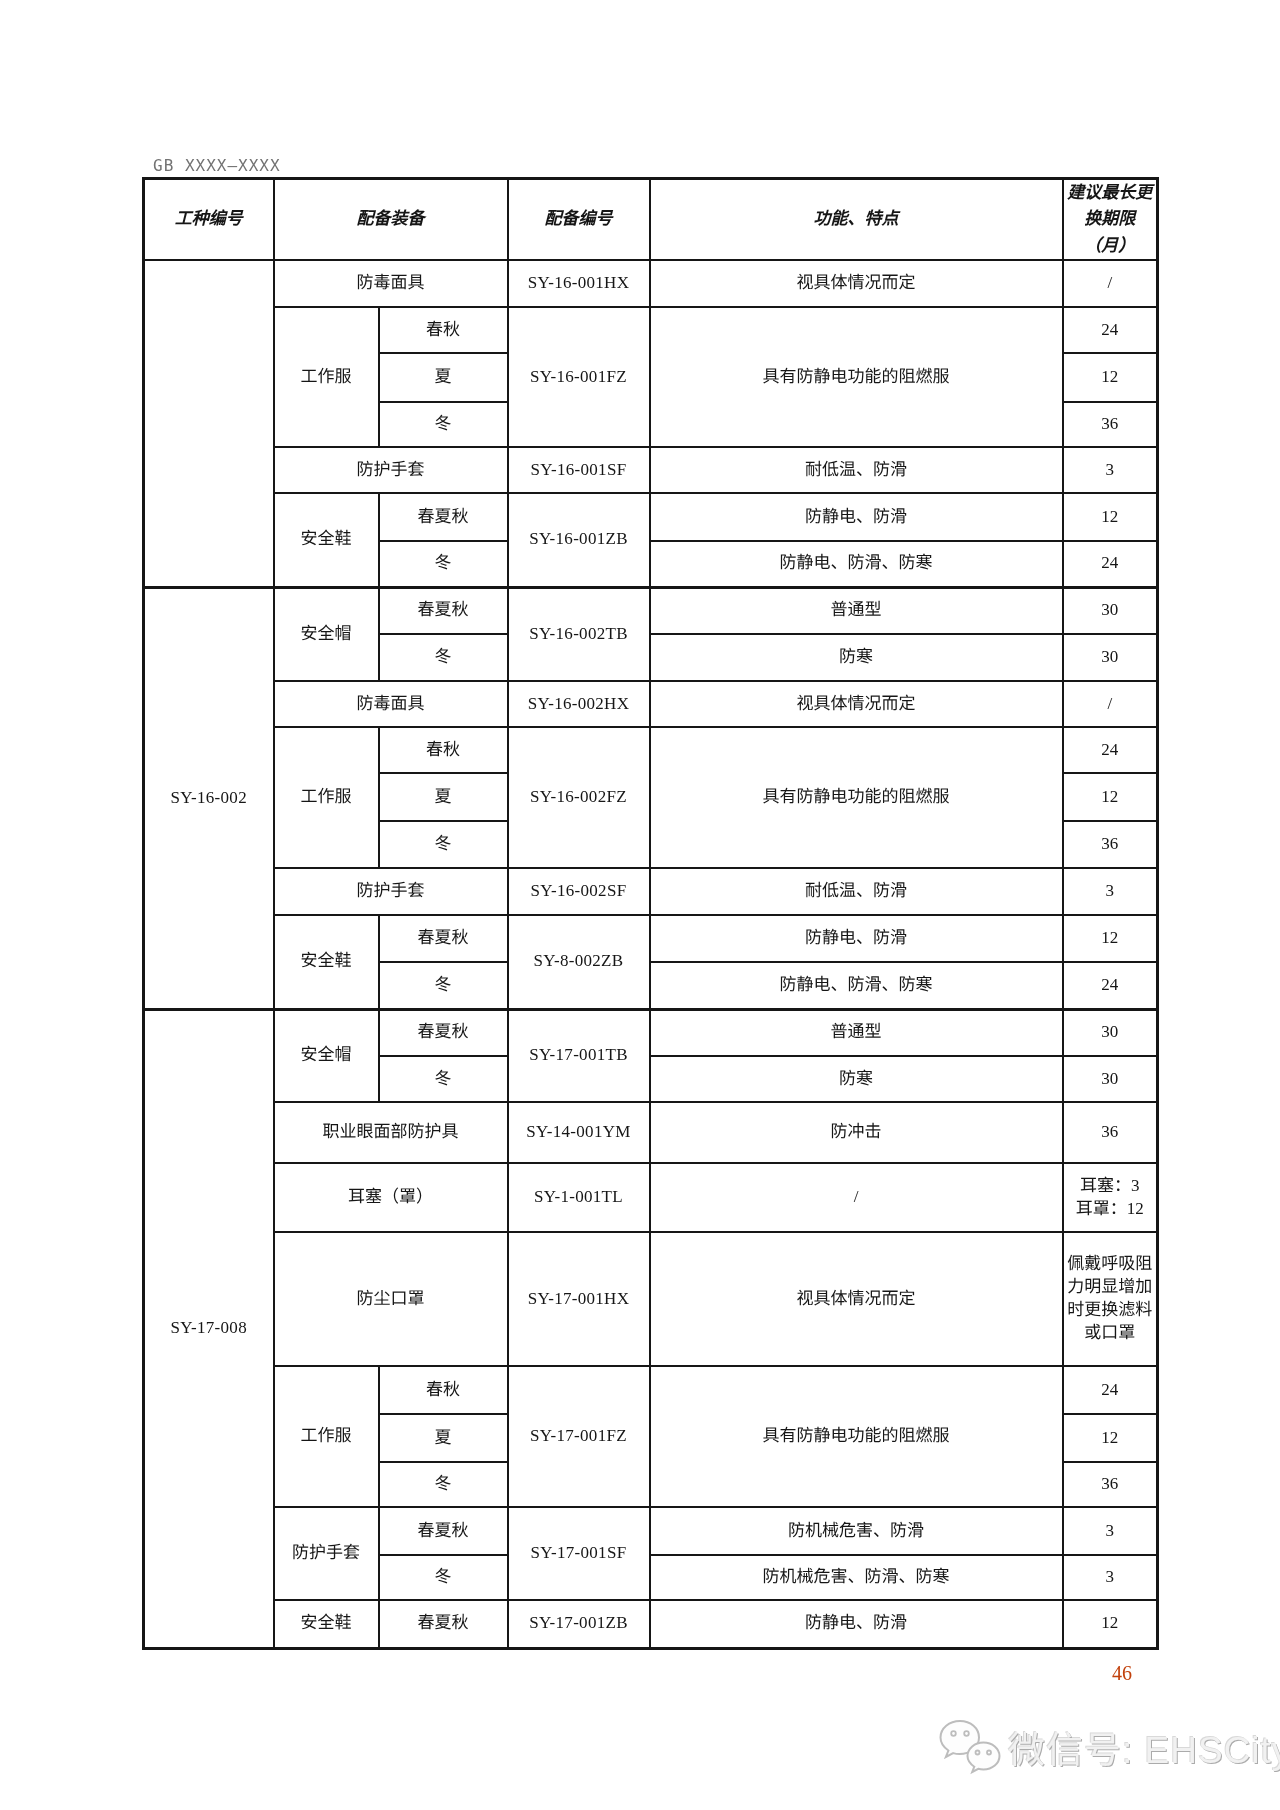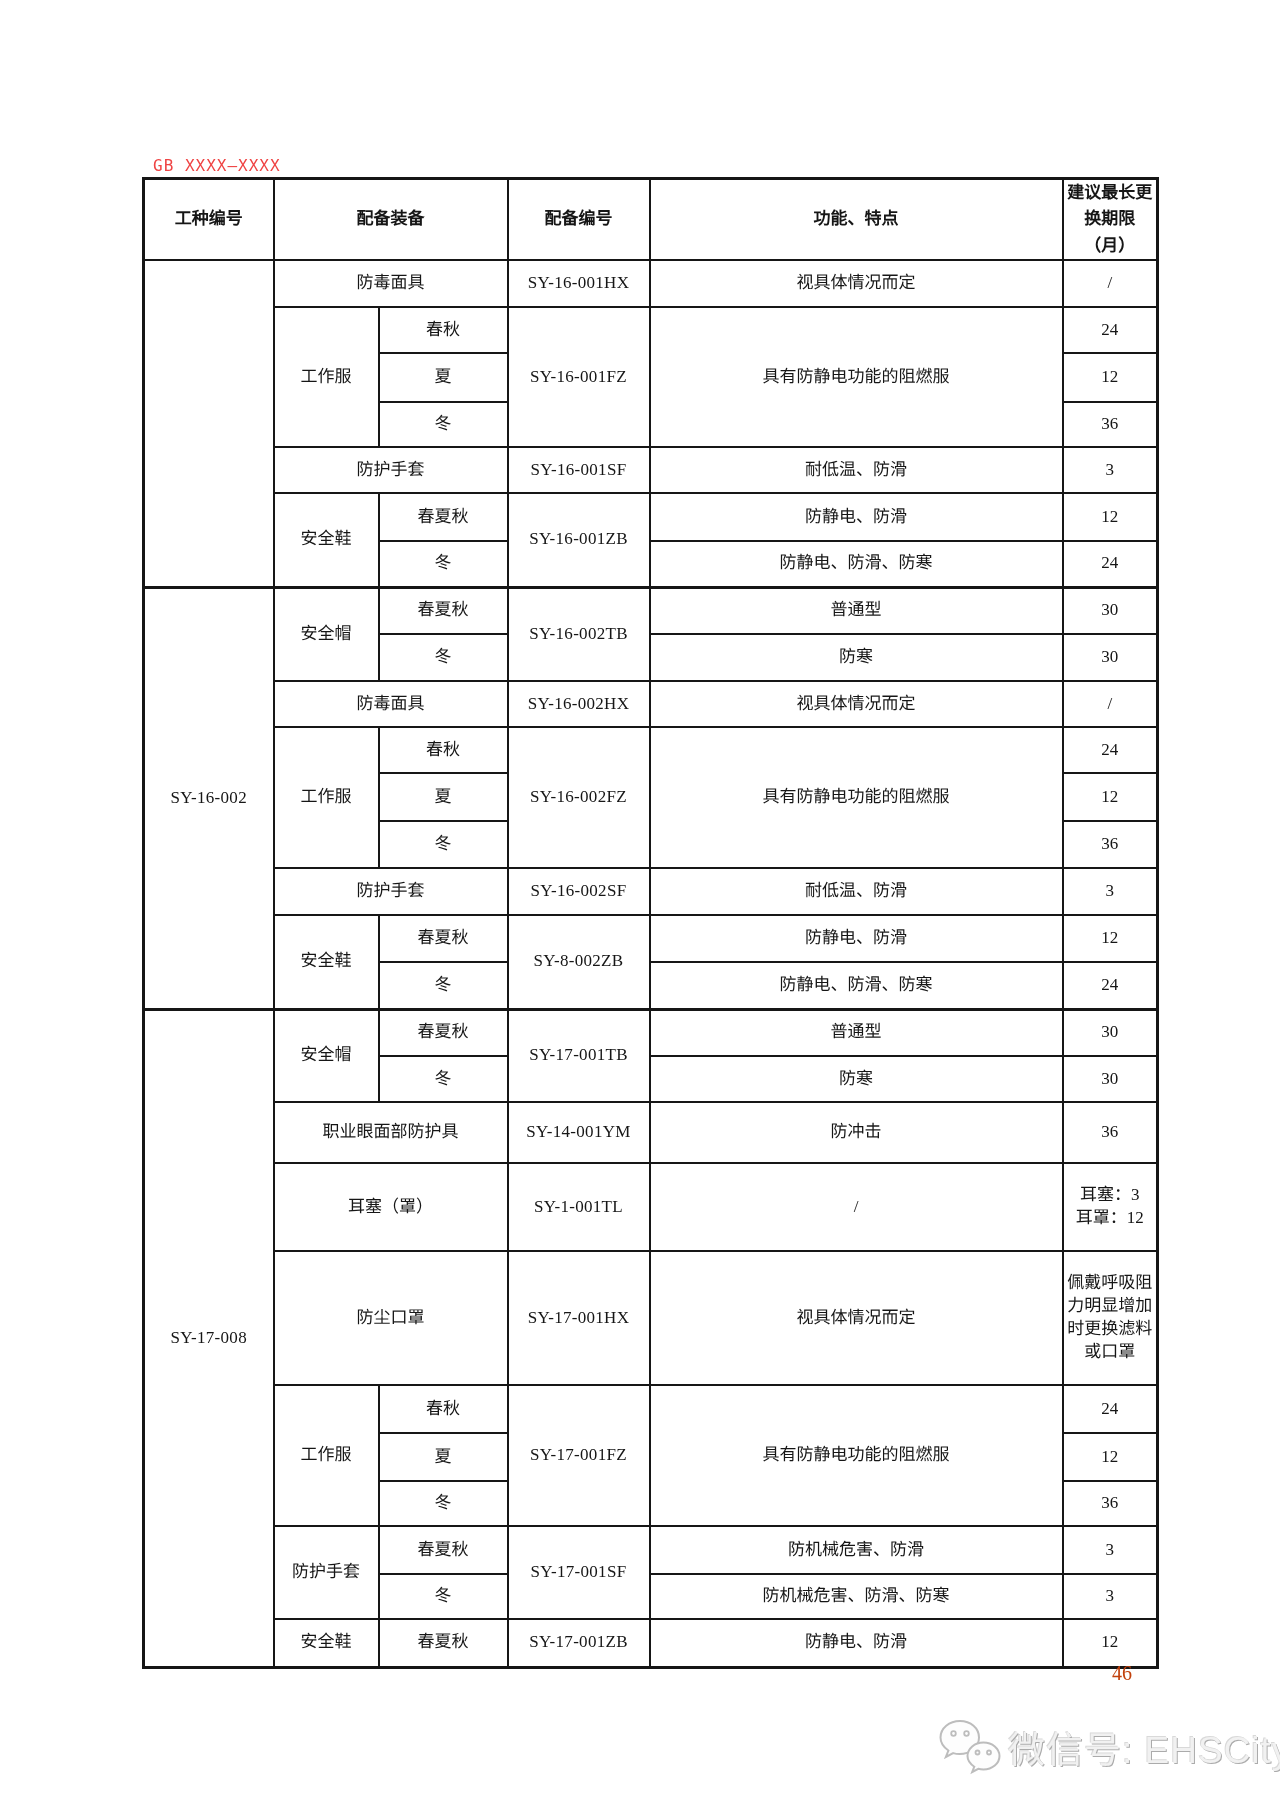--- a/index.html
+++ b/index.html
@@ -5,35 +5,35 @@
   html,body{margin:0;padding:0;}
   body{
     width:1280px;height:1810px;background:#ffffff;position:relative;
     font-family:"Liberation Serif","DejaVu Serif",serif;
     color:#161616;
   }
   .doc-code{
     position:absolute;left:153px;top:156px;
     font-size:16px;letter-spacing:1px;white-space:pre;
     font-family:"DejaVu Sans Mono","Liberation Mono",monospace;
-    color:#ef4444;
+    color:#737373;
   }
   table.ppe{
     position:absolute;left:142px;top:177px;
     width:1014px;border-collapse:collapse;table-layout:fixed;
     border:3px solid #161616;
   }
   table.ppe td{
     border:2px solid #161616;
     text-align:center;vertical-align:middle;
     font-size:17px;line-height:1.35;
     padding:0 2px;overflow:hidden;
   }
   tr.bt td{border-top:3px solid #161616;}
-  td.th{font-weight:bold;font-size:18px;}
+  td.th{font-weight:bold;font-size:18px;font-style:italic;}
   td.feat{text-align:left;padding-left:12px;padding-right:6px;}
   td.code{font-size:16px;letter-spacing:.3px;}
   td.num{font-size:16px;}
   td.job{font-size:16px;letter-spacing:.3px;}
   td.wrapnum{font-size:16px;line-height:1.65;padding:4px 3px;}
   .hdr2 div{line-height:1.55;}
   .pageno{
     position:absolute;left:1112px;top:1662px;
     font-size:20px;color:#c2410c;
   }
@@ -183,21 +183,21 @@
     <td>冬</td>
     <td class="feat">防寒</td>
     <td class="num">30</td>
   </tr>
   <tr style="height:61px">
     <td colspan="2">职业眼面部防护具</td>
     <td class="code">SY-14-001YM</td>
     <td class="feat">防冲击</td>
     <td class="num">36</td>
   </tr>
-  <tr style="height:88px">
+  <tr style="height:69px">
     <td colspan="2">耳塞（罩）</td>
     <td class="code">SY-1-001TL</td>
     <td class="feat">/</td>
     <td class="num">
       <div>耳塞：3</div>
       <div>耳罩：12</div>
     </td>
   </tr>
   <tr style="height:134px">
     <td colspan="2">防尘口罩</td>

